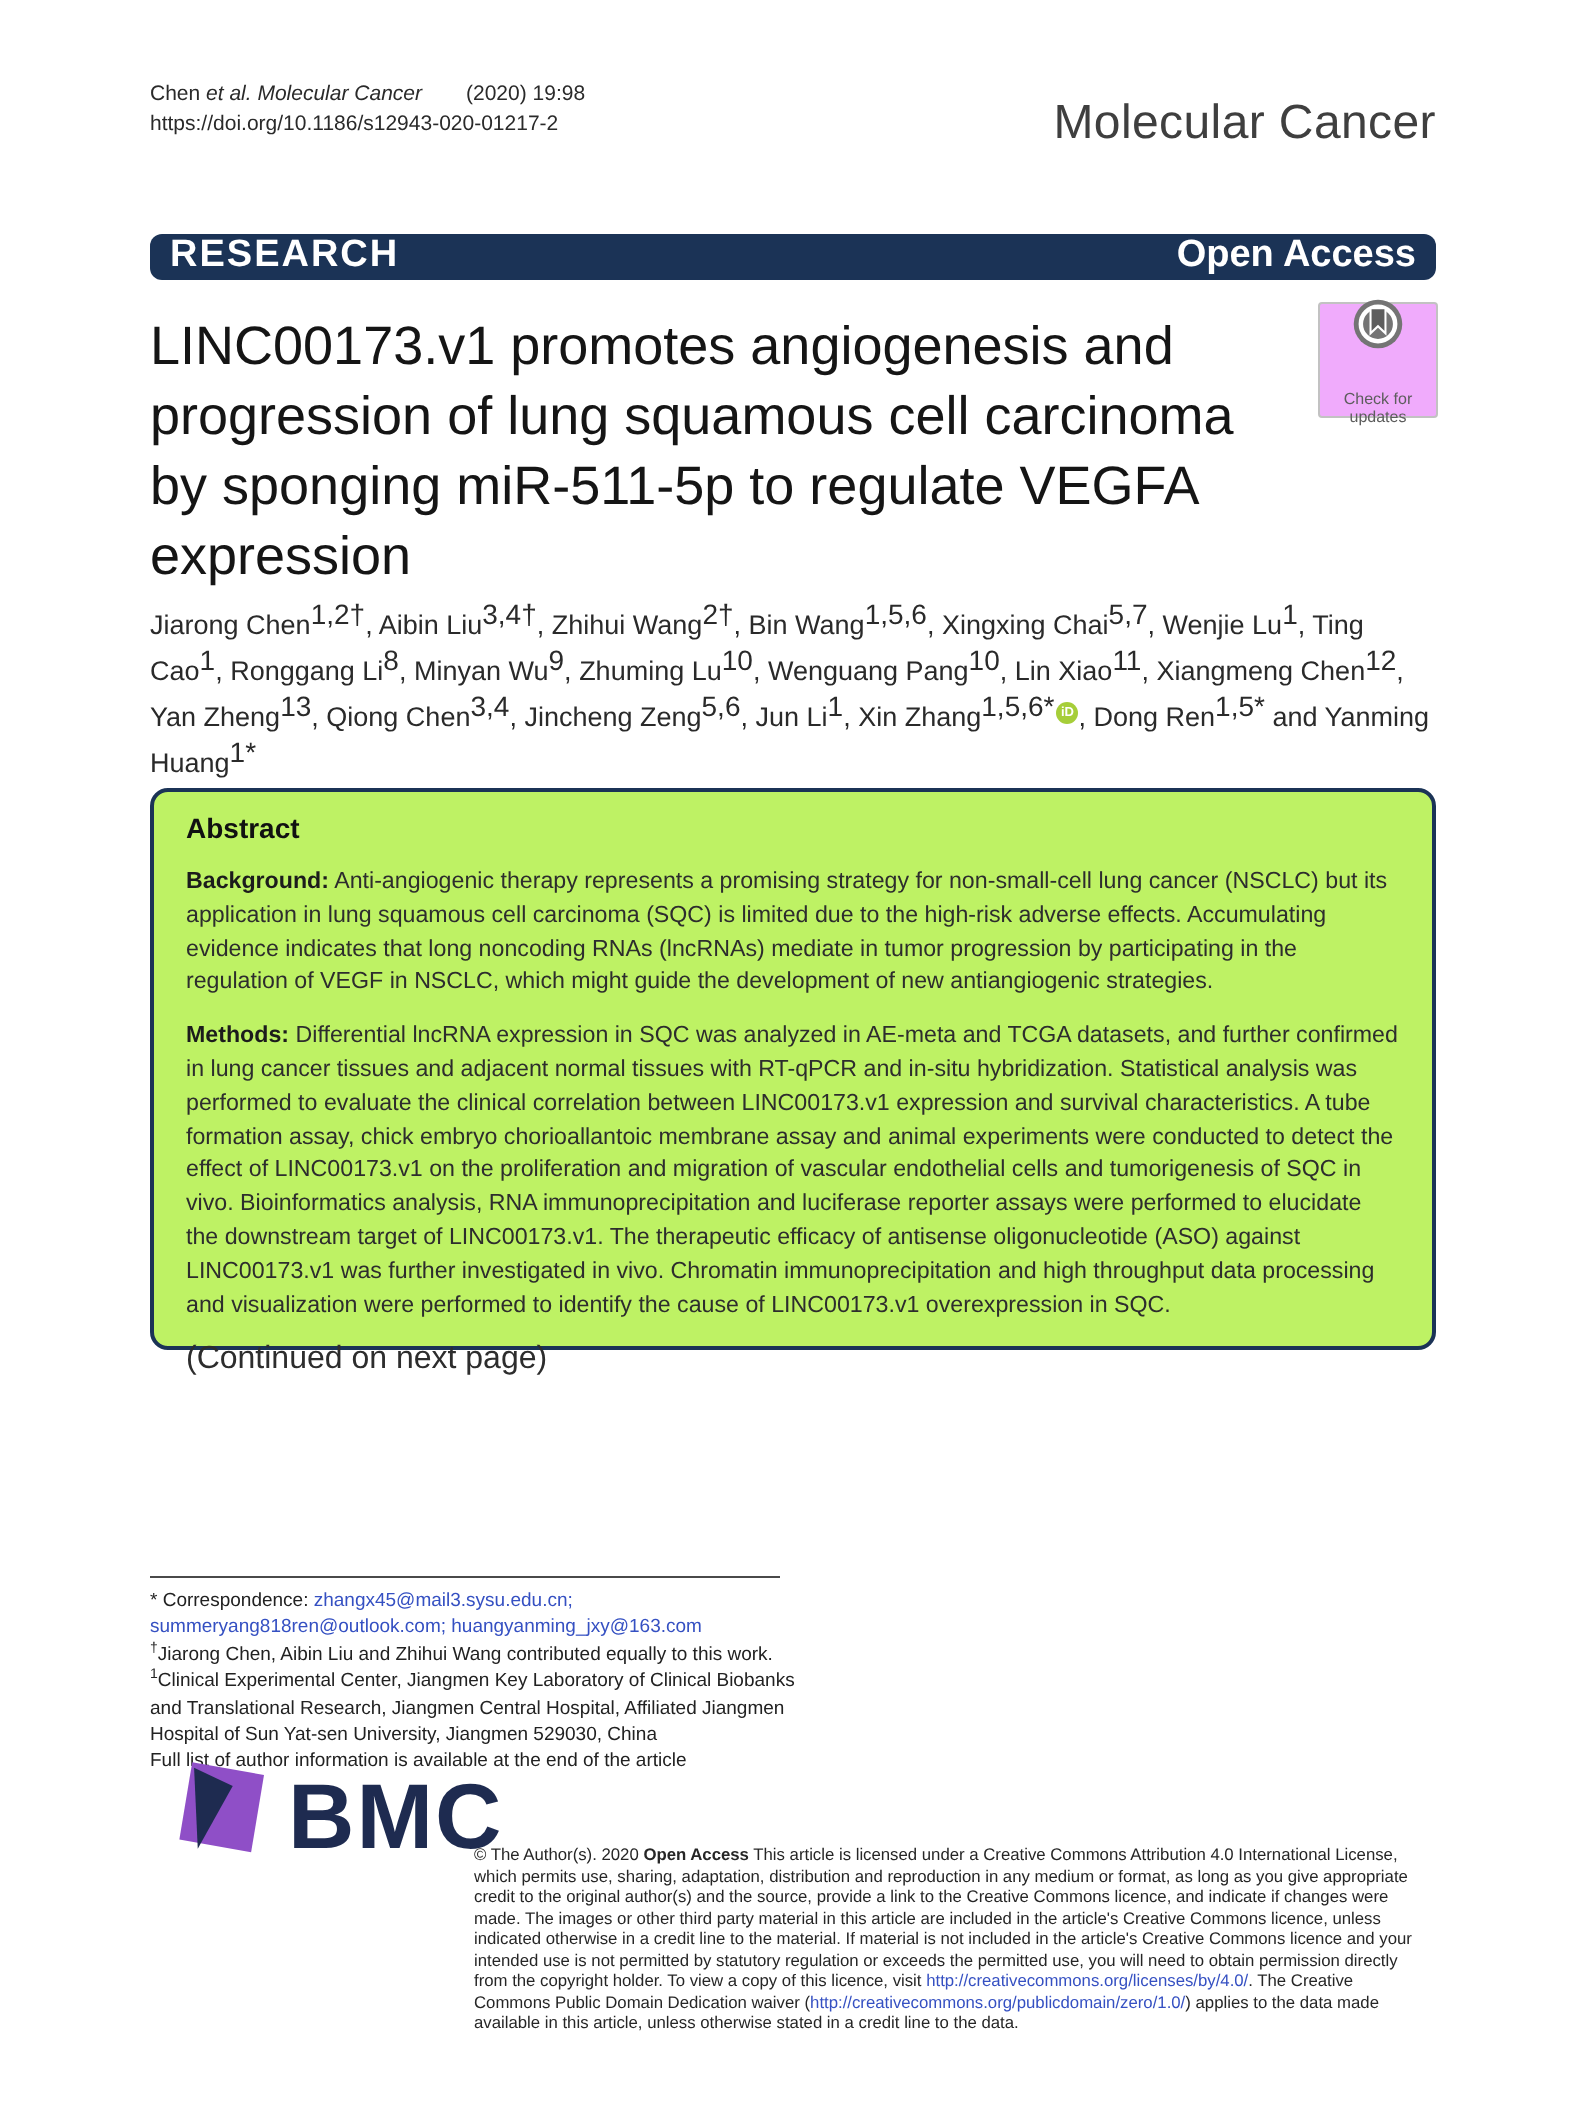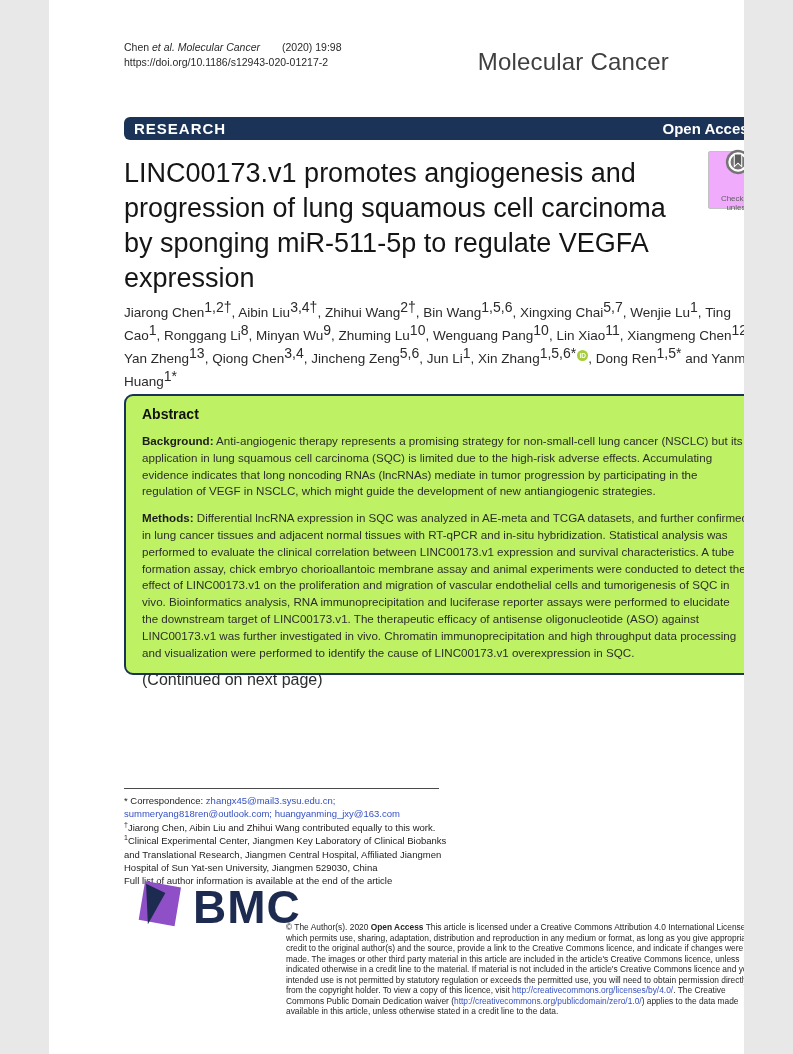--- a/index.html
+++ b/index.html
@@ -1,31 +1,31 @@
 <!DOCTYPE html>
 <html><head>
 <meta charset="utf-8">
 <style>
   * { margin:0; padding:0; box-sizing:border-box; }
   html,body { background:#e8e8e8; }
   .page {
-    position:relative; width:695px; height:1054px; margin:0 auto;
+    position:relative; width:793px; height:1054px; margin:0 auto;
     background:#ffffff; overflow:hidden;
     font-family:"Liberation Sans", sans-serif; color:#231f20;
   }
   
   .cite-block { position:absolute; left:75px; top:40px; font-size:10.5px; line-height:15px; color:#2a2a2a; }
   .cite-italic { font-style:italic; }
   .cite-issue { margin-left:22px; }
   .journal-name { position:absolute; right:75px; top:48px; font-size:24px; font-weight:400; color:#3f3f3f; letter-spacing:0.2px; }
   
   .banner {
     position:absolute; left:75px; top:117px; width:643px; height:23px;
-    border-radius:6px; display:flex; align-items:center; justify-content:space-between;
-    padding:0 10px; color:#ffffff; font-size:15px; font-weight:bold;
+    border-radius:6px; display:flex; align-items:flex-start; justify-content:space-between;
+    padding:0 10px; color:#ffffff; font-size:19px; font-weight:bold;
   }
   .banner .rsch { letter-spacing:1px; }
   
   .title { position:absolute; left:75px; top:156px; width:565px; font-size:27px; line-height:35px; font-weight:400; color:#151515; }
   
   .check-badge {
     position:absolute; left:659px; top:151px; width:60px; height:58px;
     background:#f0abfc; border:1px solid #c2c2c2; border-radius:2px;
     display:flex; flex-direction:column; align-items:center; justify-content:center; gap:14px;
     cursor:pointer;
@@ -81,21 +81,21 @@
   <div class="check-badge">
     <span>
       <svg width="28" height="28" viewBox="0 0 30 30">
         <circle cx="15" cy="15" r="13" fill="#747474"></circle>
         <circle cx="15" cy="15" r="9.2" fill="none" stroke="#ffffff" stroke-width="2.4"></circle>
         <path d="M11 6.5 h8 v13.5 l-4 -3.8 -4 3.8 z" fill="#5d5d5d" stroke="#ffffff" stroke-width="1.1"></path>
       </svg>
     </span>
     <span class="lbl">
       <span>Check for</span><br>
-      <span>unless</span>
+      <span>updates</span>
     </span>
   </div>
 
   <div class="authors"><span>Jiarong Chen<sup>1,2†</sup></span>, <span>Aibin Liu<sup>3,4†</sup></span>, <span>Zhihui Wang<sup>2†</sup></span>, <span>Bin Wang<sup>1,5,6</sup></span>, <span>Xingxing Chai<sup>5,7</sup></span>, <span>Wenjie Lu<sup>1</sup></span>, <span>Ting Cao<sup>1</sup></span>, <span>Ronggang Li<sup>8</sup></span>, <span>Minyan Wu<sup>9</sup></span>, <span>Zhuming Lu<sup>10</sup></span>, <span>Wenguang Pang<sup>10</sup></span>, <span>Lin Xiao<sup>11</sup></span>, <span>Xiangmeng Chen<sup>12</sup></span>, <span>Yan Zheng<sup>13</sup></span>, <span>Qiong Chen<sup>3,4</sup></span>, <span>Jincheng Zeng<sup>5,6</sup></span>, <span>Jun Li<sup>1</sup></span>, <span>Xin Zhang<sup>1,5,6*</sup></span><span class="orcid" style="background: rgb(166, 206, 57);">iD</span>, <span>Dong Ren<sup>1,5*</sup></span> and <span>Yanming Huang<sup>1*</sup></span></div>
 
   <div class="abstract-box" style="border-color: rgb(27, 51, 86);">
     <div class="abstract-heading">Abstract</div>
     <p><b>Background:</b> <span>Anti-angiogenic therapy represents a promising strategy for non-small-cell lung cancer (NSCLC) but its application in lung squamous cell carcinoma (SQC) is limited due to the high-risk adverse effects. Accumulating evidence indicates that long noncoding RNAs (lncRNAs) mediate in tumor progression by participating in the regulation of VEGF in NSCLC, which might guide the development of new antiangiogenic strategies.</span></p>
     <p><b>Methods:</b> <span>Differential lncRNA expression in SQC was analyzed in AE-meta and TCGA datasets, and further confirmed in lung cancer tissues and adjacent normal tissues with RT-qPCR and in-situ hybridization. Statistical analysis was performed to evaluate the clinical correlation between LINC00173.v1 expression and survival characteristics. A tube formation assay, chick embryo chorioallantoic membrane assay and animal experiments were conducted to detect the effect of LINC00173.v1 on the proliferation and migration of vascular endothelial cells and tumorigenesis of SQC in vivo. Bioinformatics analysis, RNA immunoprecipitation and luciferase reporter assays were performed to elucidate the downstream target of LINC00173.v1. The therapeutic efficacy of antisense oligonucleotide (ASO) against LINC00173.v1 was further investigated in vivo. Chromatin immunoprecipitation and high throughput data processing and visualization were performed to identify the cause of LINC00173.v1 overexpression in SQC.</span></p>
     <div class="continued-note">(Continued on next page)</div>

